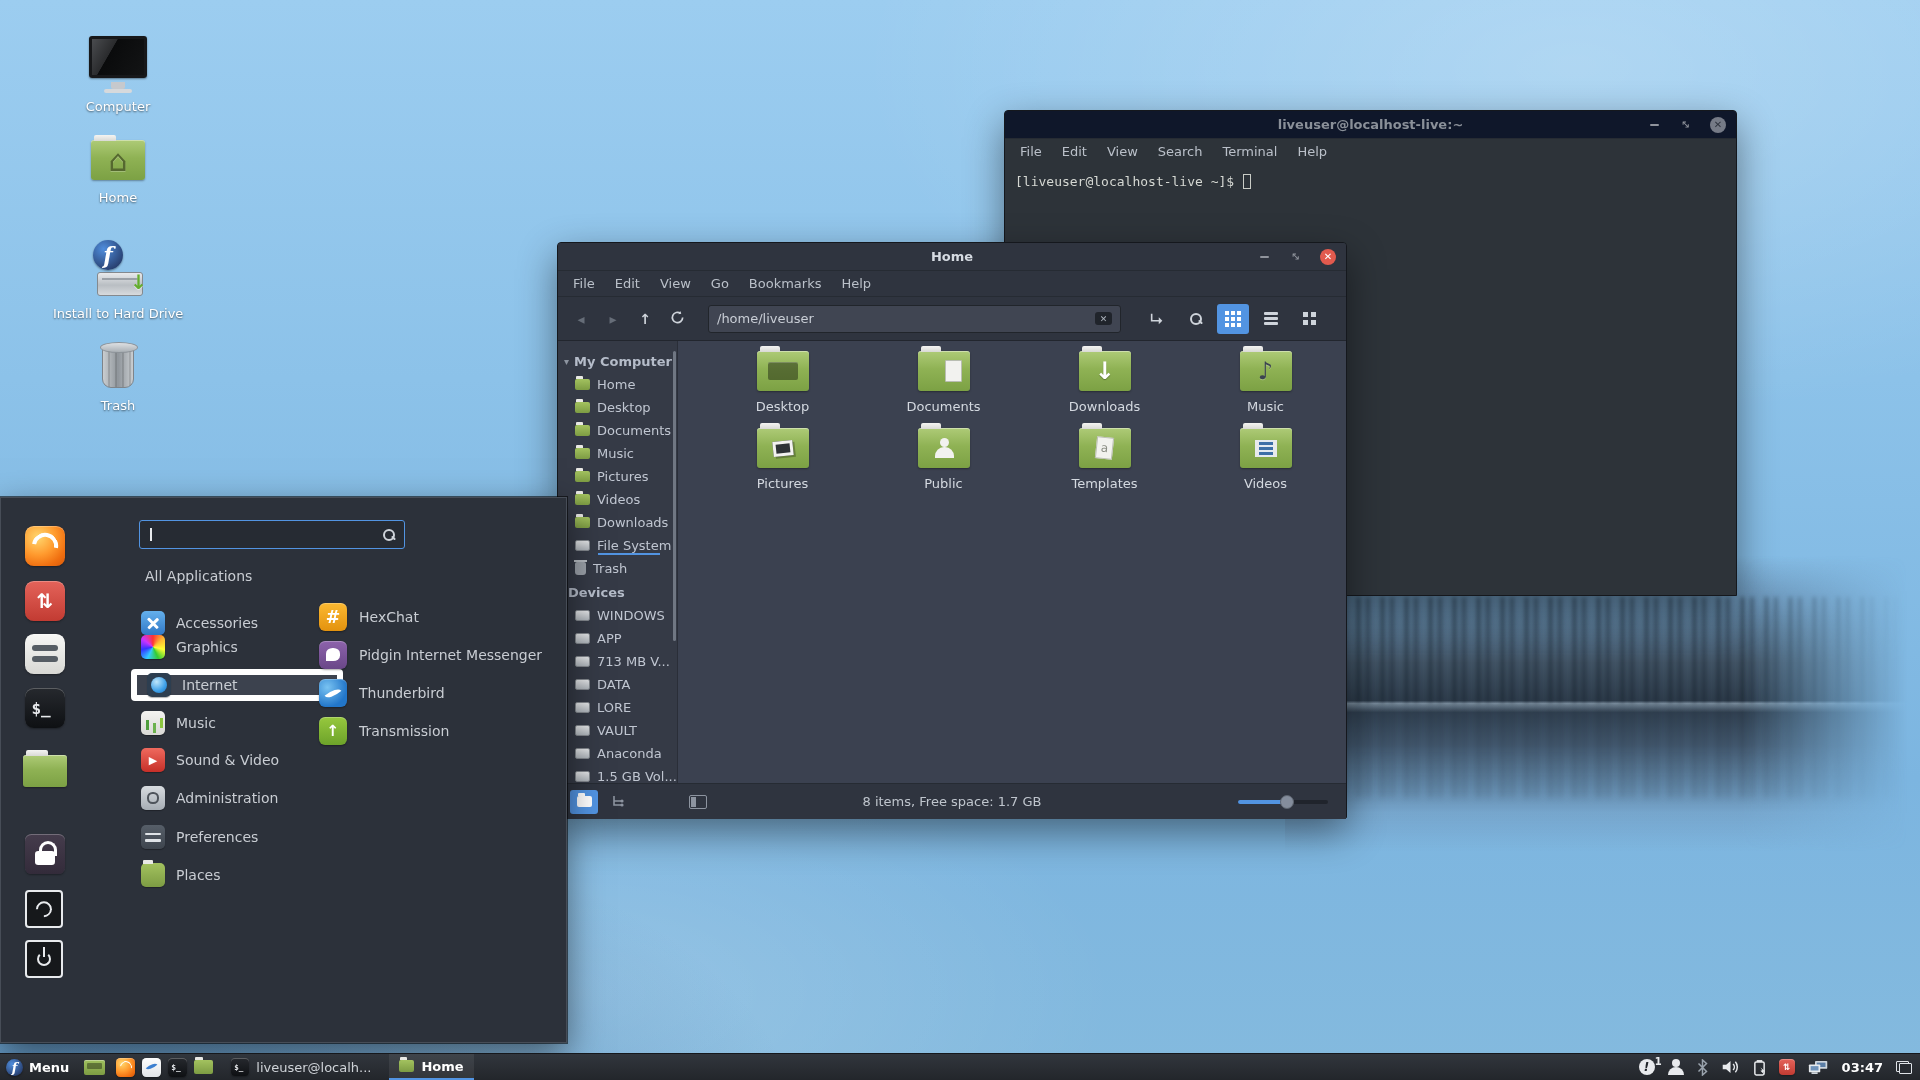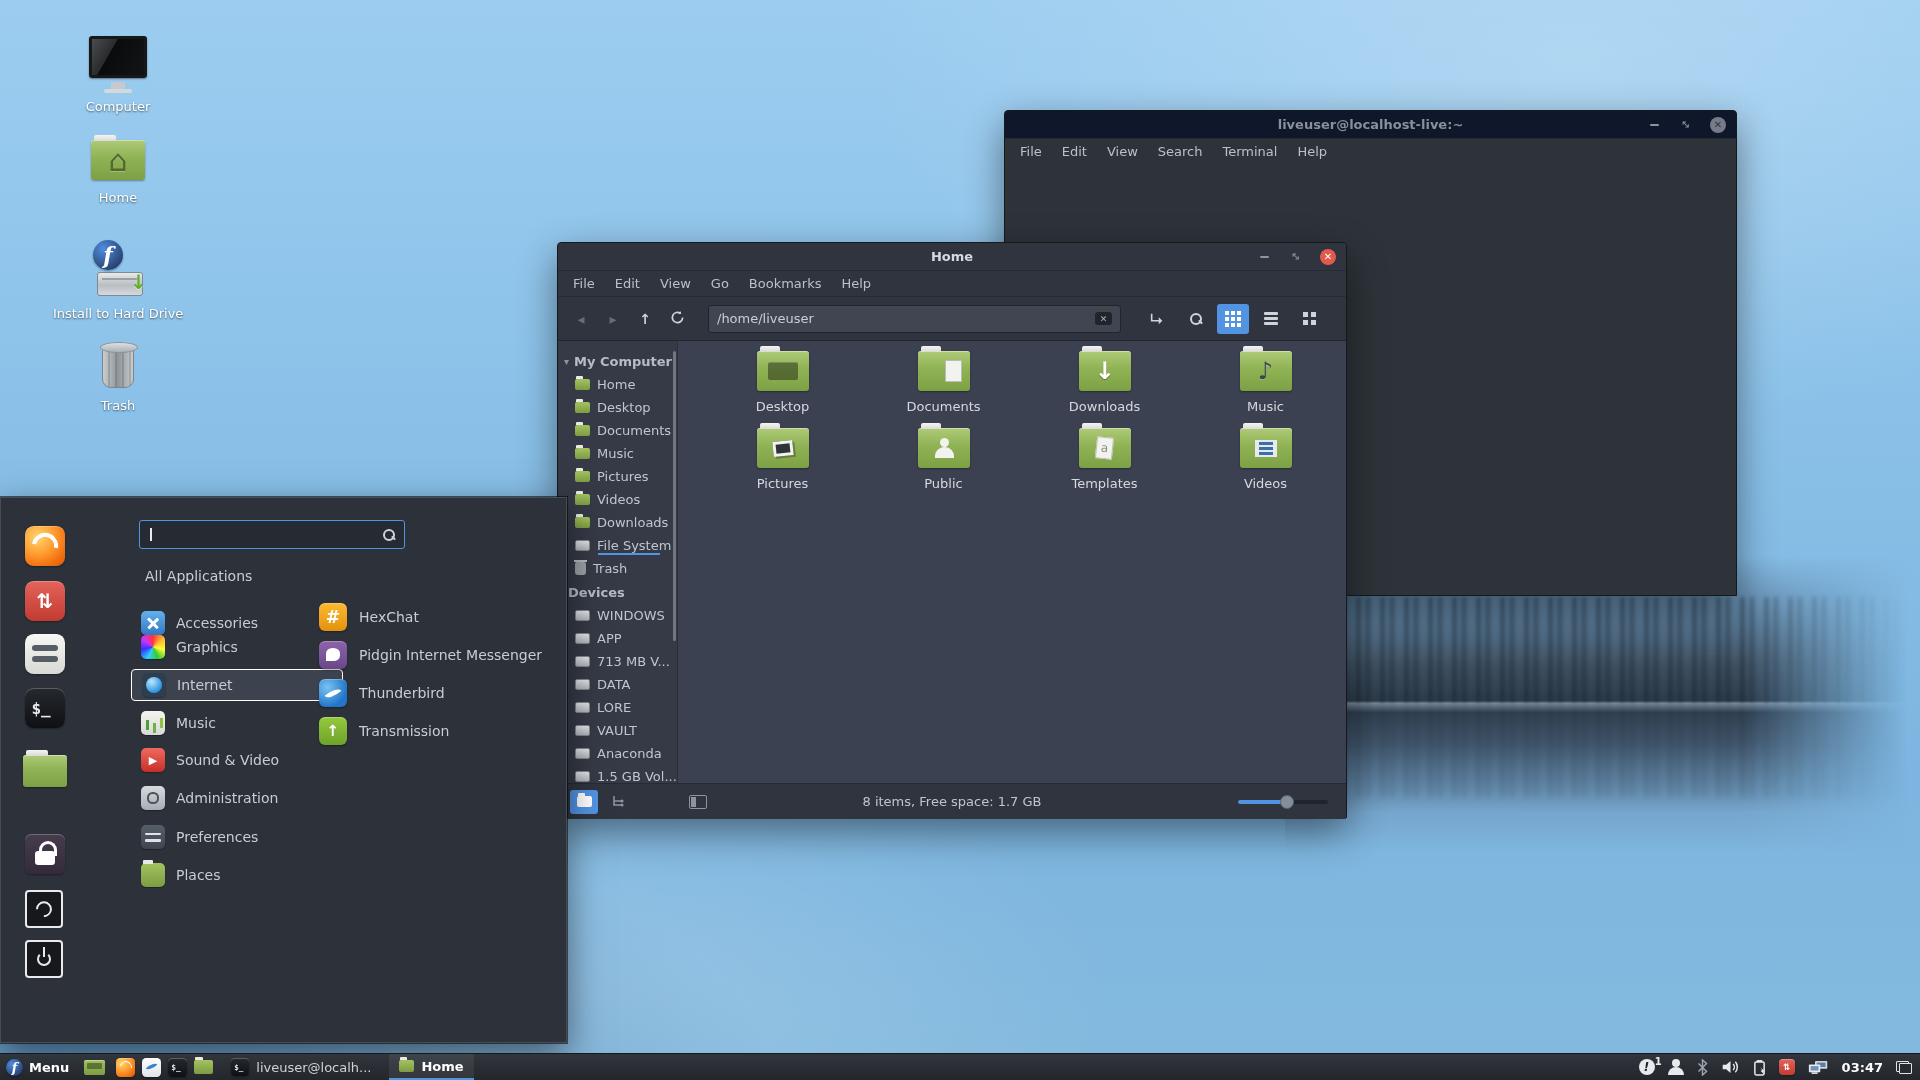--- a/index.html
+++ b/index.html
@@ -168,21 +168,21 @@
   .ringbtn.shutdown::before{content:"";position:absolute;left:50%;top:15%;width:2.5px;height:28%;margin-left:-1.25px;background:#e8eaed}
 
   
   #menu-pop{position:absolute;left:0;top:497px;width:567px;height:546px;background:#2c313a;
     border:1px solid #474d57;box-shadow:0 0 0 1px rgba(0,0,0,.55),0 12px 34px rgba(0,0,0,.5)}
   .fav{position:absolute;left:24px;width:40px;height:40px;font-size:40px}
   .searchbox{position:absolute;left:138px;top:22px;width:266px;height:29px;background:#262b33;border:1px solid #5294e2;border-radius:3px;display:flex;align-items:center;padding:0 10px}
   .searchbox input{flex:1;background:transparent;border:none;outline:none;color:#e8eaed;font-size:13px;font-family:inherit}
   .caret{position:absolute;left:10px;top:7px;bottom:7px;width:1.5px;background:#e8eaed}
   .catrow{position:absolute;left:130px;width:212px;height:32px;display:flex;align-items:center;gap:11px;padding:0 10px;font-size:14px;color:#c9cdd3;border-radius:4px}
-  .catrow.sel{background:#3c424e;border:1px solid #ffffff}
+  .catrow.sel{background:#3c424e;border:6px solid #ffffff}
   .cicon{width:24px;height:24px;border-radius:5px;position:relative;flex:0 0 24px;box-shadow:0 1px 1px rgba(0,0,0,.3)}
   .ci-acc{background:linear-gradient(#64b0ec,#3178c6)}
   .ci-acc::before,.ci-acc::after{content:"";position:absolute;left:20%;top:46%;width:60%;height:2.5px;background:#fff;border-radius:1px}
   .ci-acc::before{transform:rotate(45deg)}.ci-acc::after{transform:rotate(-45deg)}
   .ci-gfx{background:conic-gradient(from 0deg,#f33,#fb3,#ff3,#3c3,#3cf,#33f,#c3f,#f33)}
   .ci-net{background:#2d3e50}
   .ci-net::after{content:"";position:absolute;inset:15%;border-radius:50%;background:radial-gradient(circle at 35% 30%,#bfe6fa,#3ea0e8 60%,#1d71bd)}
   .ci-office{background:linear-gradient(#f4f4f1,#d9d9d5)}
   .ci-office::after{content:"";position:absolute;left:21%;bottom:20%;width:14%;height:42%;background:#4f9e3c;box-shadow:7px 3px 0 #6cb24e,14px -2px 0 #8cc63f}
   .ci-sound{background:linear-gradient(#ef6a5e,#c62f28)}
@@ -270,20 +270,23 @@
     </span>
   </div>
   <div class="mbar">
     <span class="mitem">File</span>
     <span class="mitem">Edit</span>
     <span class="mitem">View</span>
     <span class="mitem">Search</span>
     <span class="mitem">Terminal</span>
     <span class="mitem">Help</span>
   </div>
+  <div class="termbody">
+    <span>[liveuser@localhost-live ~]$</span><span class="cursorbox"></span>
+  </div>
 </div>
 
 <div class="win" id="fm">
   <div class="tbar">
     <span class="ttl">Home</span>
     <span class="tbtns">
       <span class="wbtn">
           <span class="minl"></span>
         </span>
       <span class="wbtn">

